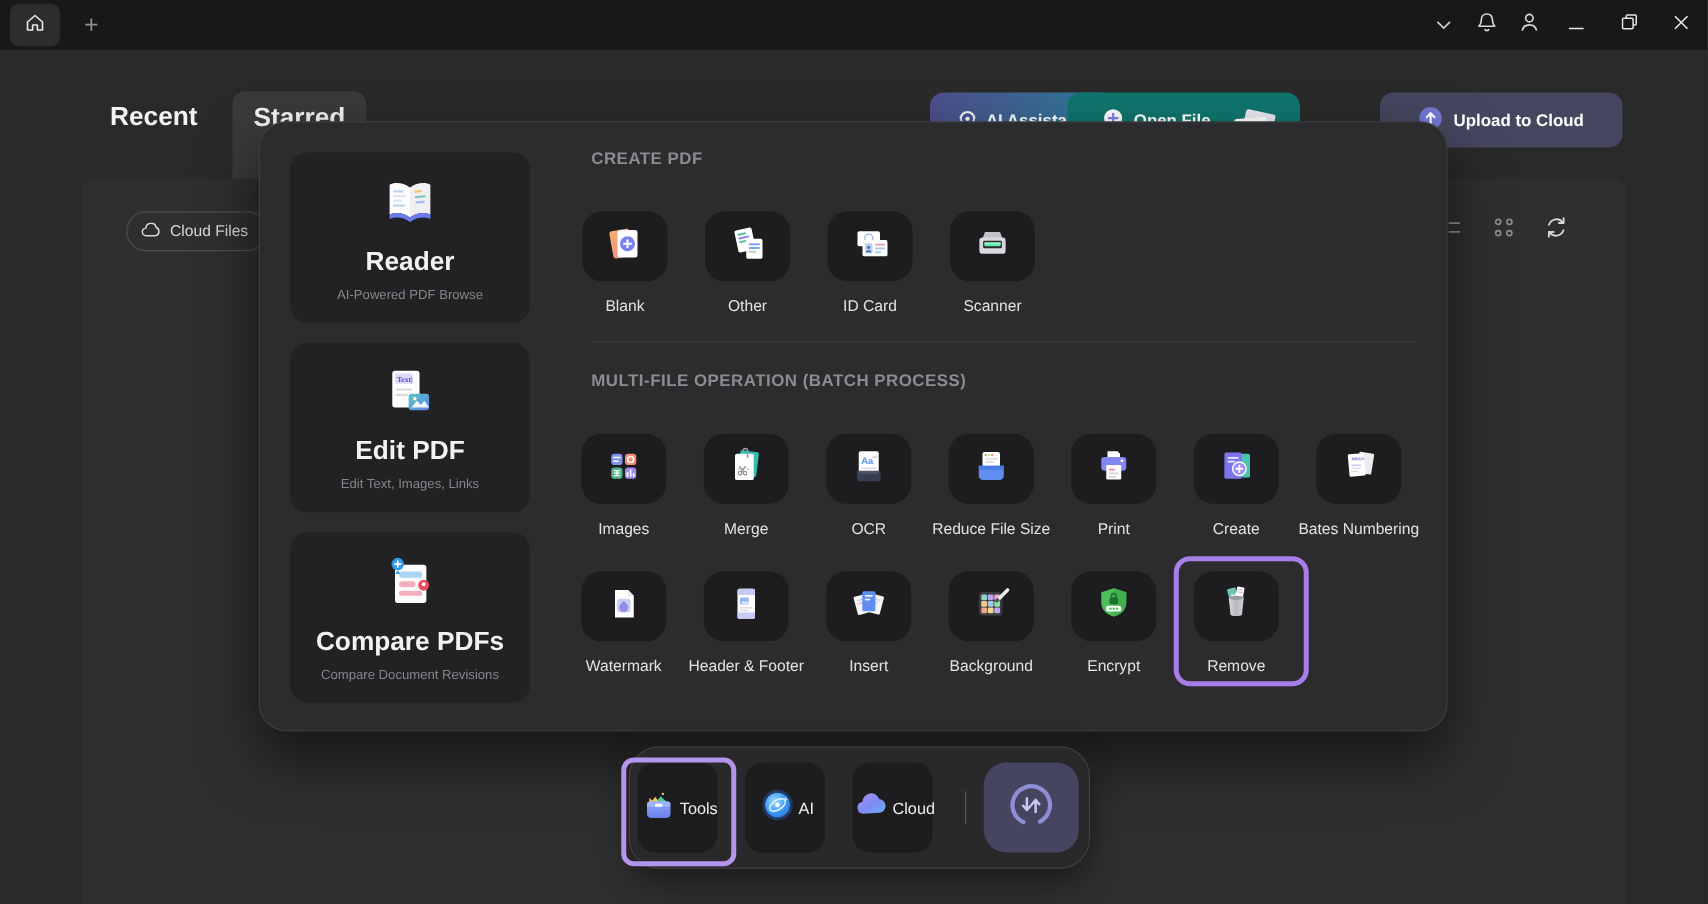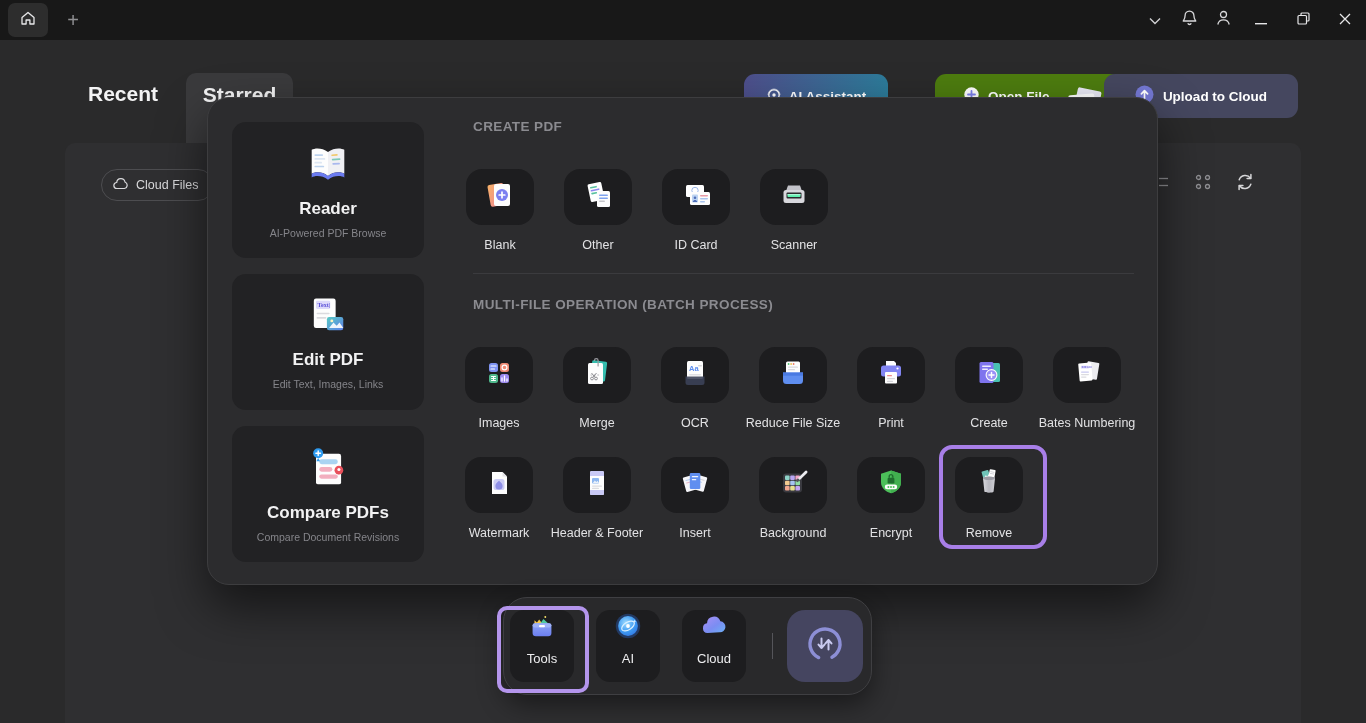--- a/index.html
+++ b/index.html
@@ -16,54 +16,54 @@
   .win-btn{width:42px;height:40px;display:flex;align-items:center;justify-content:center}
   
   .recent-tab{position:absolute;left:88px;top:82px;font-size:21px;font-weight:700;color:#f3f3f4;z-index:5}
   .starred-tab{position:absolute;left:186px;top:73px;width:107px;height:70px;background:#3a3a3c;
                border-radius:10px 10px 0 0;color:#f3f3f4;font-size:21px;font-weight:700;
                display:flex;justify-content:center;padding-top:10px;z-index:4;box-sizing:border-box}
   .hbtn{position:absolute;top:74px;height:44px;border-radius:11px;display:flex;align-items:center;
         color:#fff;font-weight:700;font-size:13.5px;z-index:6;box-sizing:border-box}
   .btn-ai{left:744px;width:144px;background:linear-gradient(100deg,#4e4e8b 0%,#2b7d9a 100%);
           justify-content:center;gap:7px}
-  .btn-open{left:935px;width:186px;background:#4d7c0f;padding-left:28px;gap:8px;overflow:hidden}
+  .btn-open{left:854px;width:186px;background:#0f766e;padding-left:28px;gap:8px;overflow:hidden}
   .btn-upload{left:1104px;width:194px;background:#45475f;justify-content:center;gap:9px}
   .doc-stack{position:absolute;right:8px;top:10px;width:52px;height:40px}
   
   .panel{position:absolute;left:65px;top:143px;width:1236px;height:580px;background:#2f2f31;
          border-radius:10px 10px 0 0;z-index:5}
   .cloud-files{position:absolute;left:36px;top:26px;height:30px;padding:0 14px 0 11px;
                border:1px solid #4d4d50;border-radius:16px;display:flex;align-items:center;gap:7px;
                color:#d9d9db;font-size:12.5px}
   .view-icons{position:absolute;right:44px;top:27px;display:flex;align-items:center;gap:18px}
   .view-btn{width:24px;height:24px;display:flex;align-items:center;justify-content:center}
   
   .popup{position:absolute;left:207px;top:97px;width:951px;height:488px;background:#2c2c2e;
          border:1px solid #3d3d3f;border-radius:22px;z-index:20;
          box-shadow:0 22px 48px rgba(0,0,0,.55);box-sizing:border-box}
   .pcard{position:absolute;left:24px;width:192px;height:136px;background:#222224;border-radius:14px;
          display:flex;flex-direction:column;align-items:center;justify-content:center;text-align:center}
-  .pcard .ct{font-size:17px;font-weight:700;color:#f2f2f3;margin-top:8px}
+  .pcard .ct{font-size:21px;font-weight:700;color:#f2f2f3;margin-top:8px}
   .pcard .cs{font-size:10.5px;color:#85858a;margin-top:8px}
   .section-h{position:absolute;left:265px;color:#8b8b90;font-weight:700;font-size:13.5px;letter-spacing:.4px}
   .hdiv{position:absolute;left:265px;top:175px;width:661px;height:1px;background:#3b3b3e}
   .row{position:absolute;display:flex}
   .gitem{width:98px;display:flex;flex-direction:column;align-items:center;row-gap:13px}
   .tile{width:68px;height:56px;background:#1d1d1f;border-radius:16px;display:flex;
         align-items:center;justify-content:center}
   .glabel{font-size:12.5px;color:#e2e2e4;white-space:nowrap}
   .hl-remove{position:absolute;left:731px;top:347px;width:108px;height:104px;border:4px solid #a87fe8;
              border-radius:13px;box-sizing:border-box;pointer-events:none;z-index:3}
   
   .dock{position:absolute;left:503px;top:597px;width:369px;height:98px;background:#29292b;
         border:1px solid #3f3f42;border-radius:24px;z-index:25;display:flex;align-items:center;
         box-sizing:border-box;box-shadow:0 10px 26px rgba(0,0,0,.45)}
-  .dtile{width:64px;height:72px;background:#1d1d1f;border-radius:14px;display:flex;flex-direction:column;
-         align-items:center;row-gap:5px}
+  .dtile{width:64px;height:72px;background:#1d1d1f;border-radius:14px;display:flex;flex-direction:row;
+         align-items:center;justify-content:center;row-gap:5px}
   .dlabel{font-size:13px;color:#ededef}
   .ddiv{width:1px;height:26px;background:#55555a;margin-left:26px}
   .transfer-btn{width:76px;height:72px;background:#454560;border-radius:18px;margin-left:14px;
                 display:flex;align-items:center;justify-content:center}
   .hl-tools{position:absolute;left:-7px;top:8px;width:92px;height:87px;border:4px solid #b495ec;
             border-radius:10px;box-sizing:border-box;pointer-events:none}
 </style>
 </head>
 <body>
 

